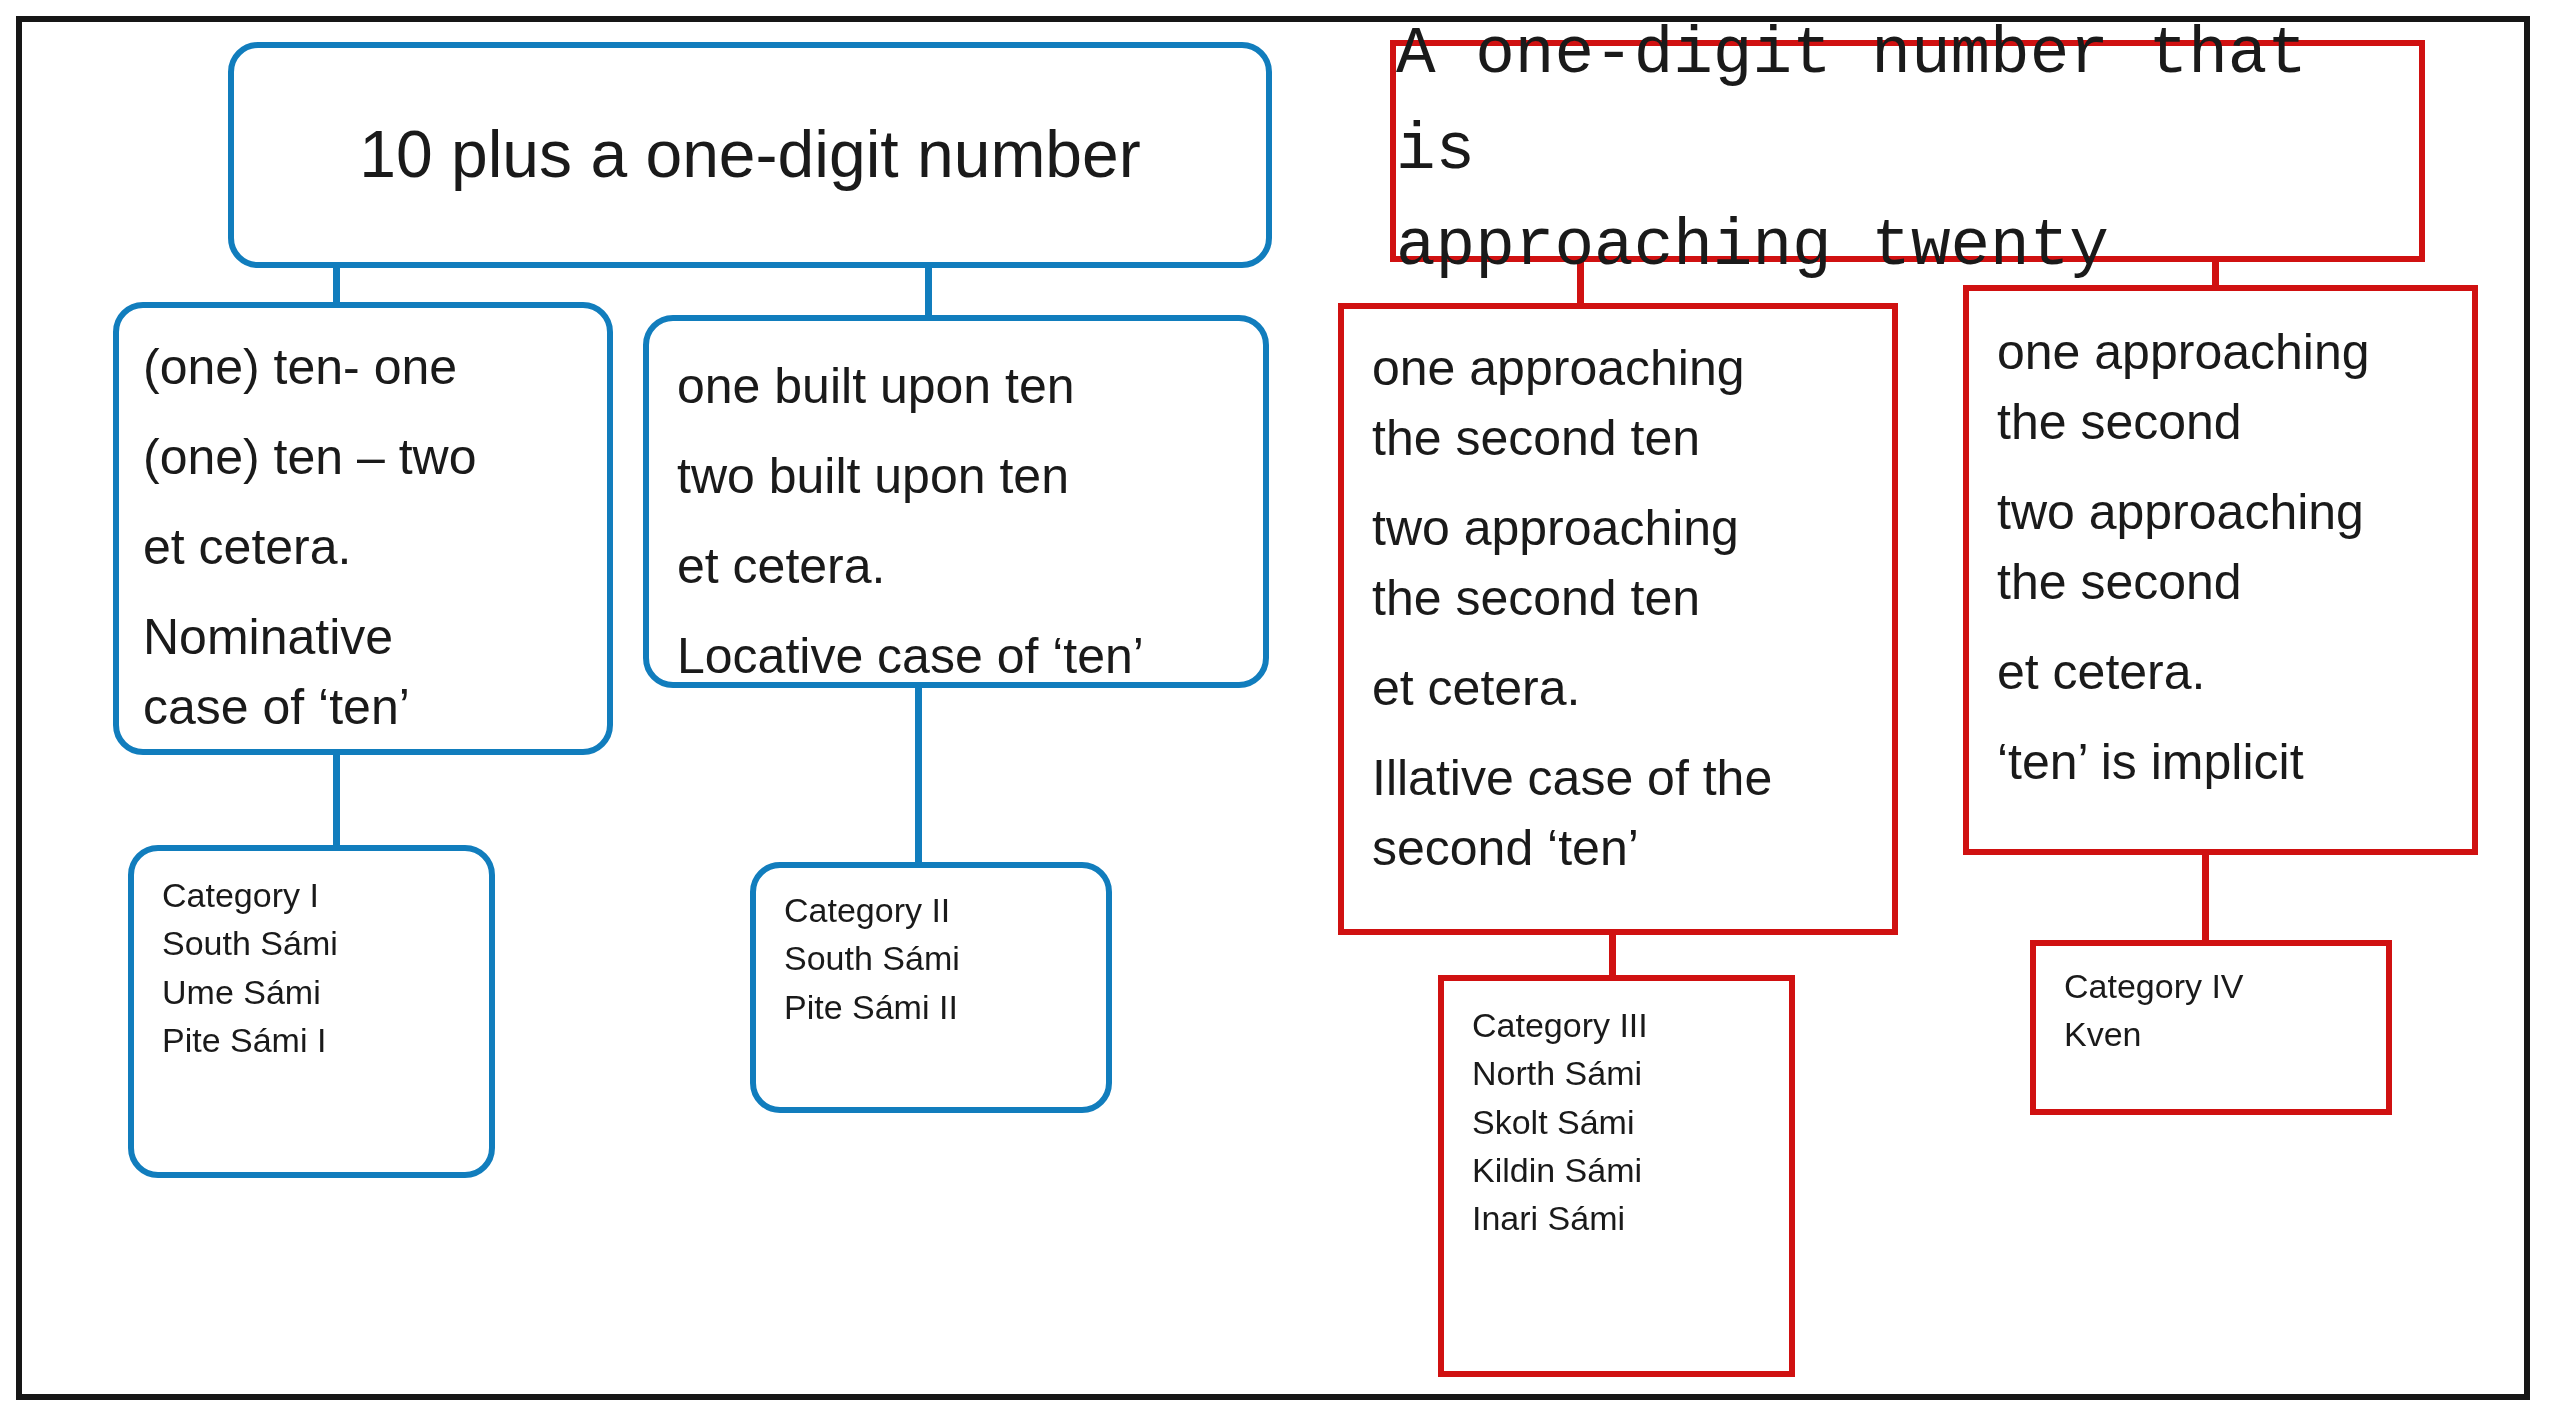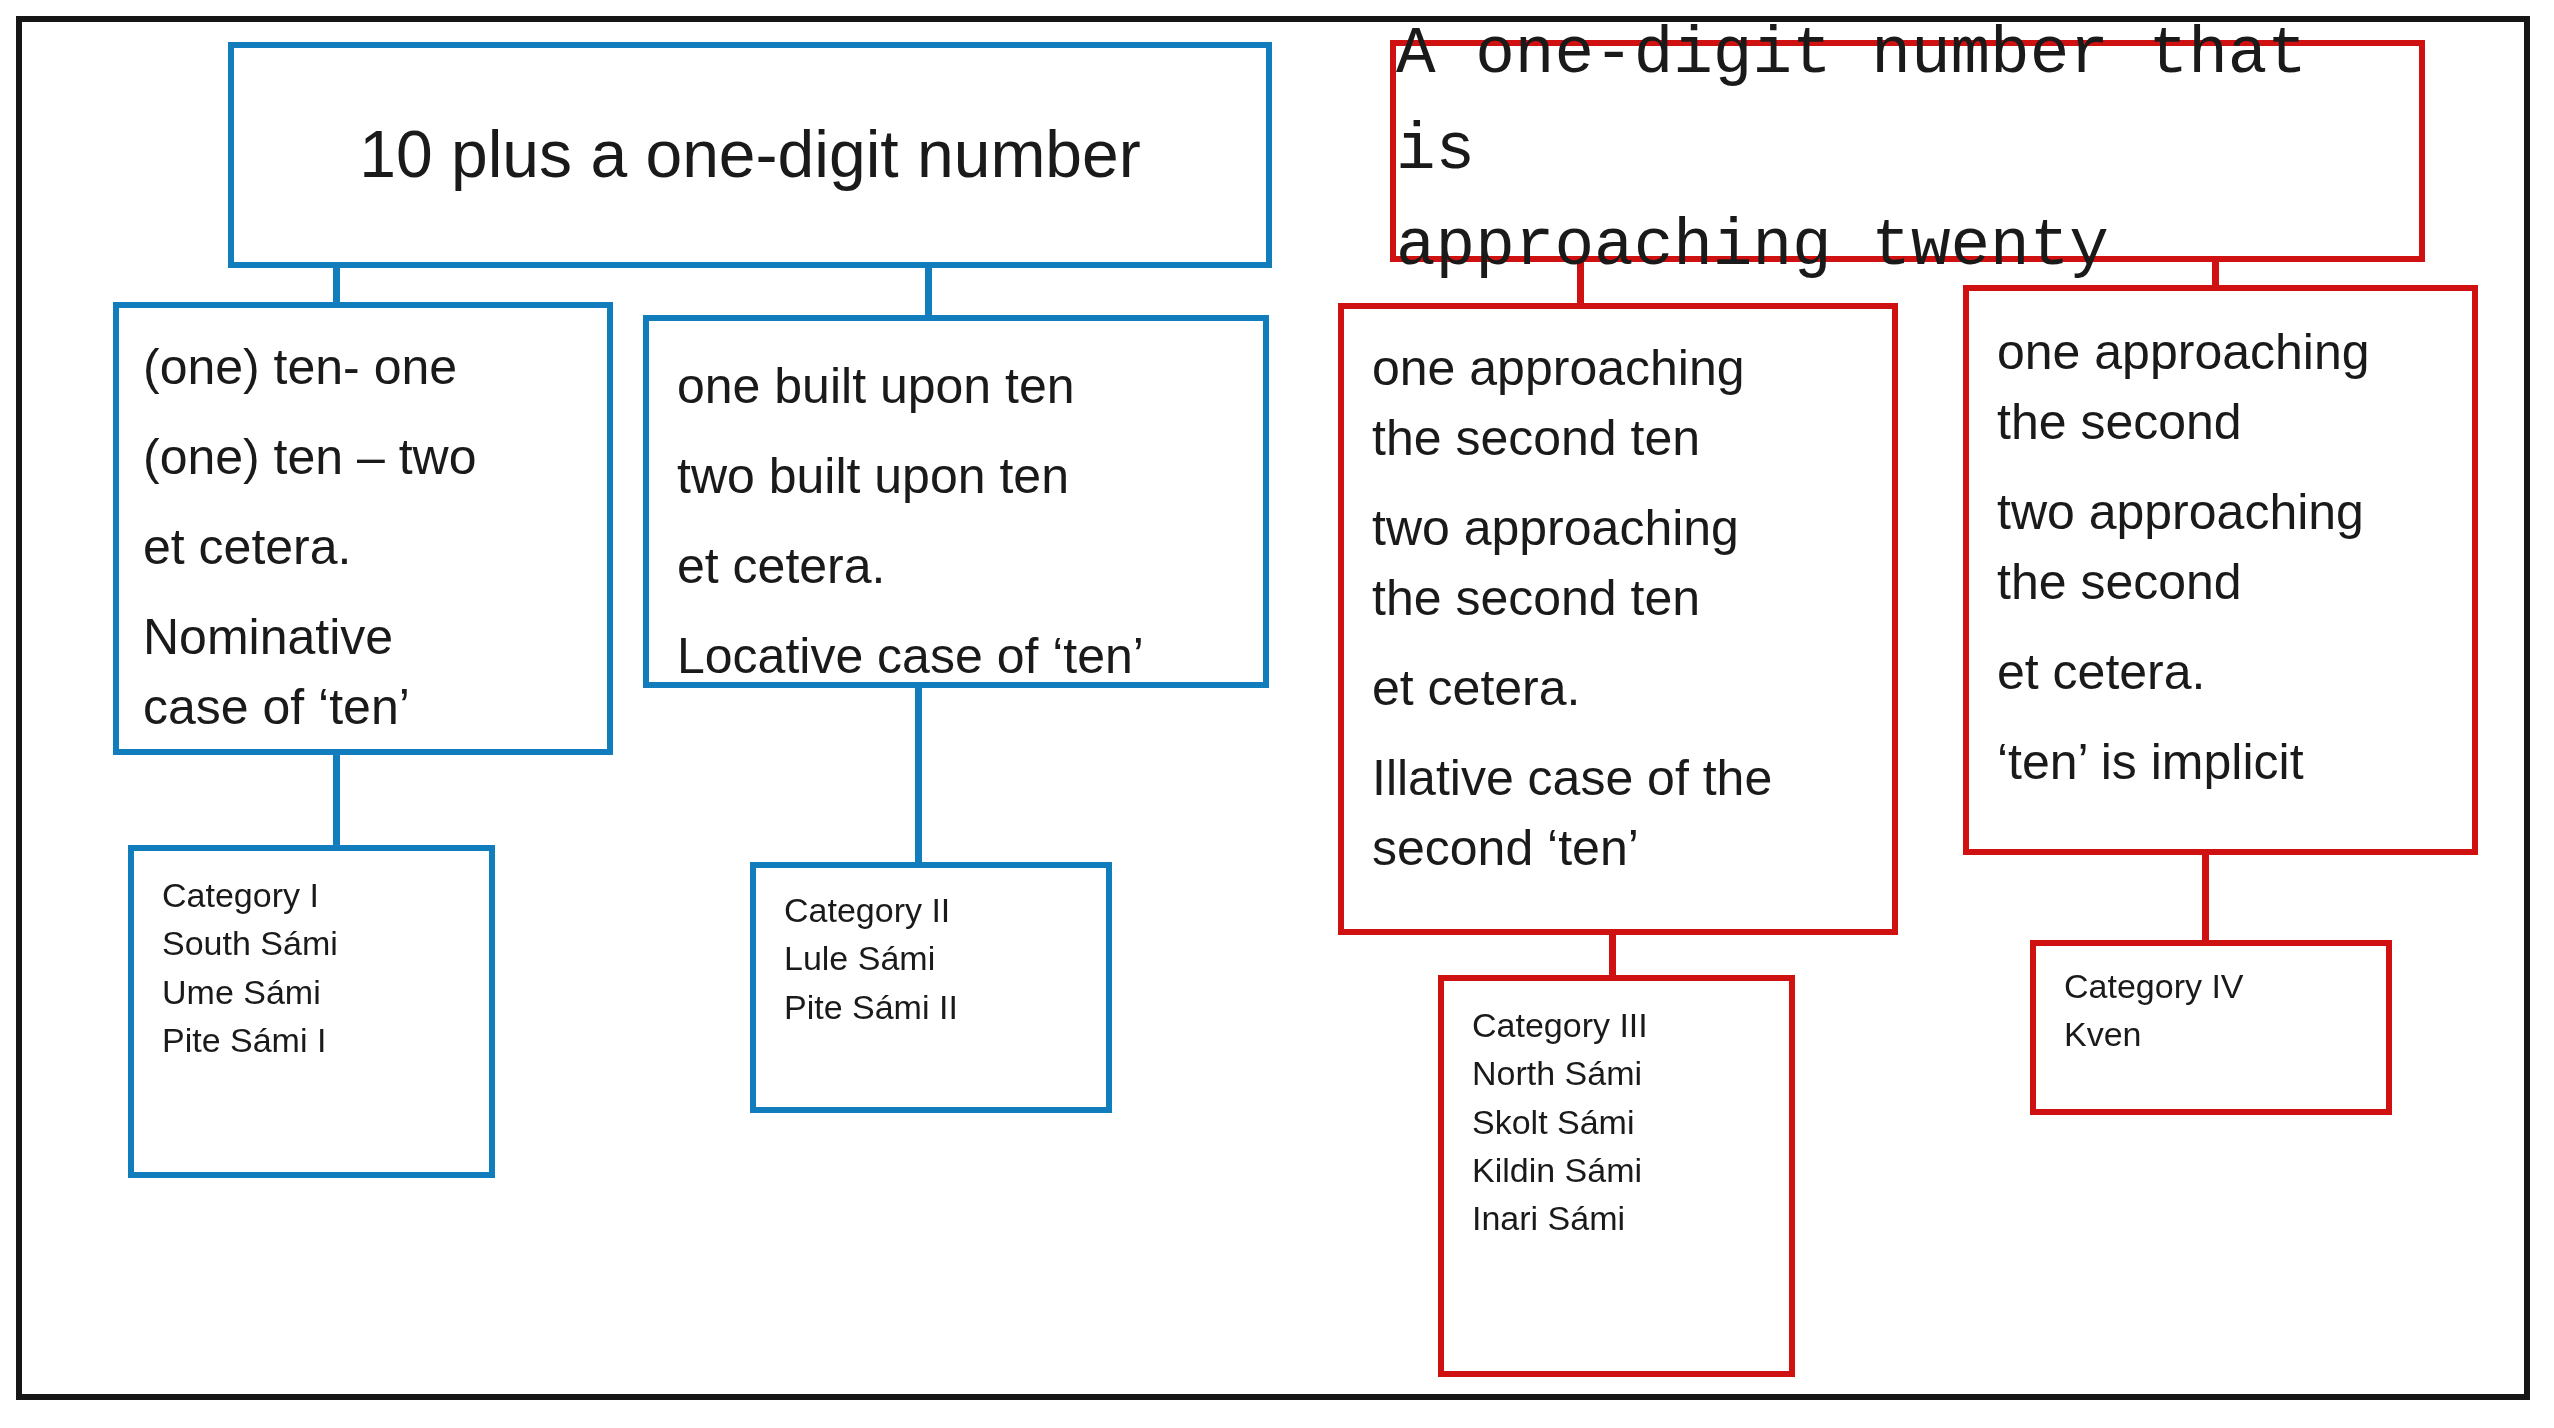--- a/index.html
+++ b/index.html
@@ -30,21 +30,21 @@
     width: 7px;
   }
   .connector.blue { background: var(--blue); }
   .connector.red  { background: var(--red); }
   .node {
     position: absolute;
     background: #ffffff;
     border: 6px solid;
     box-sizing: border-box;
   }
-  .node.blue { border-color: var(--blue); }
+  .node.blue { border-color: var(--blue); border-radius: 30px; }
   .node.red  { border-color: var(--red); }
   .root {
     display: flex;
     align-items: center;
     justify-content: center;
     text-align: center;
   }
   .root-label {
     font-size: 66px;
     line-height: 1.45;
@@ -123,21 +123,21 @@
 
   <div class="node blue b4">
     <div class="lines-text">Category I
 South Sámi
 Ume Sámi
 Pite Sámi I</div>
   </div>
 
   <div class="node blue b5">
     <div class="lines-text">Category II
-Lule Sámi
+South Sámi
 Pite Sámi II</div>
   </div>
 
   <div class="node red root r1">
     <div class="root-label">A one-digit number that is
 approaching twenty</div>
   </div>
 
   <div class="node red r2 body-text">
     <p class="para">one approaching

